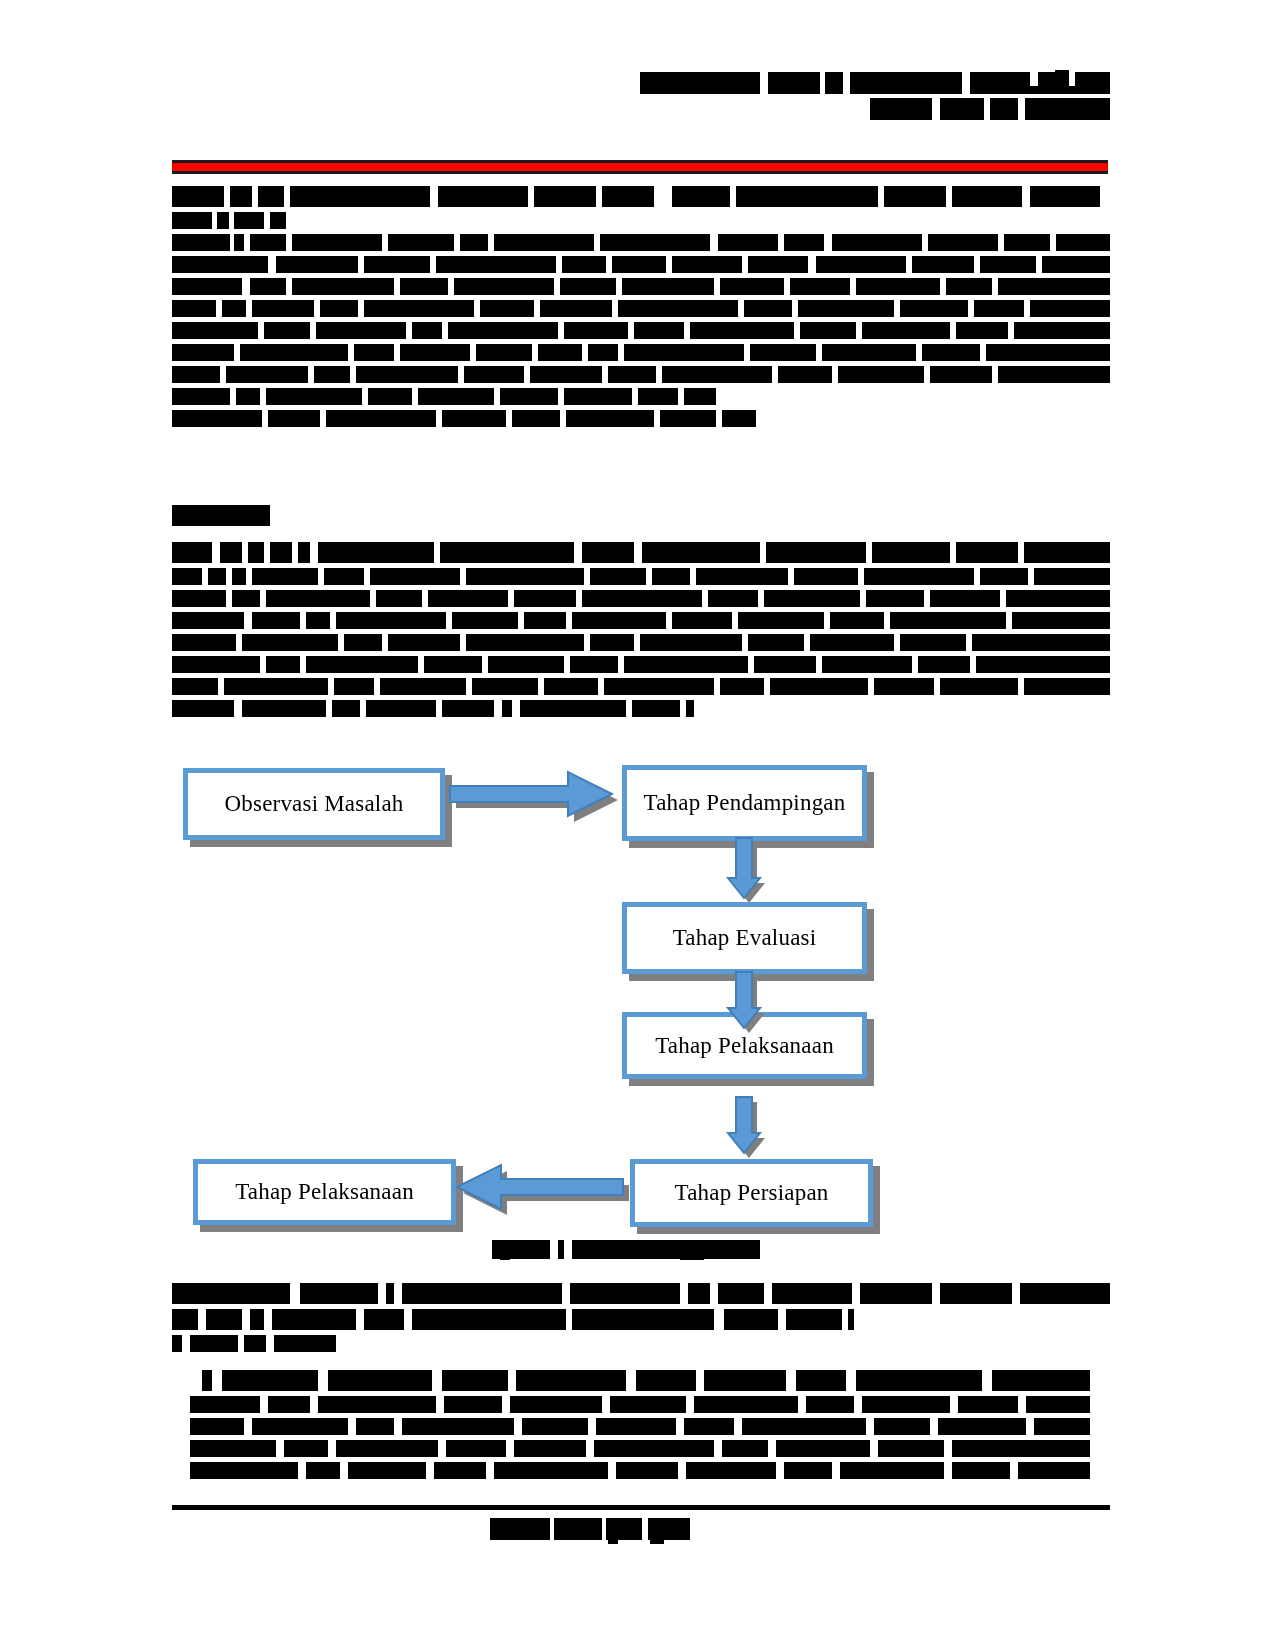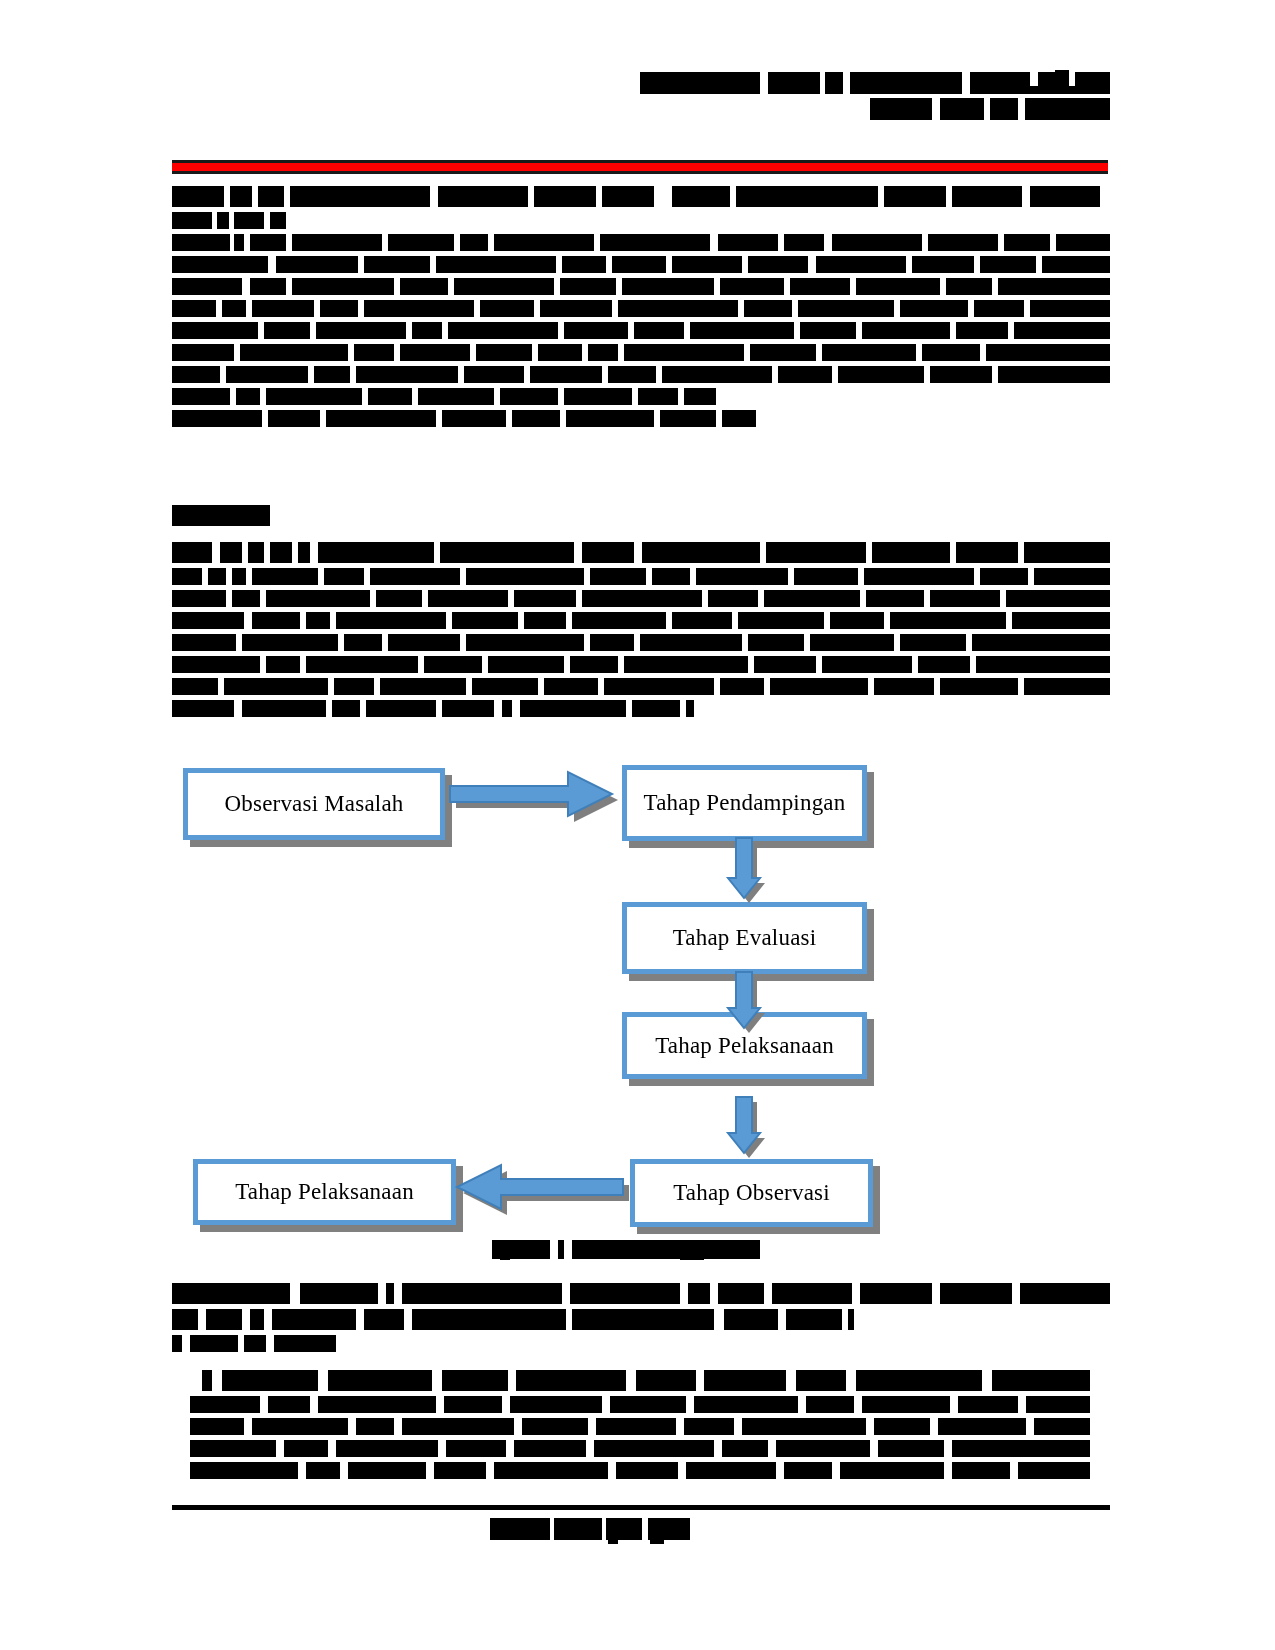--- a/index.html
+++ b/index.html
@@ -413,21 +413,21 @@
   <div id="flow-diagram">
 
     <div class="flow-node" id="node-observasi">Observasi Masalah</div>
 
     <div class="flow-node" id="node-perencanaan">Tahap Pendampingan</div>
 
     <div class="flow-node" id="node-persiapan">Tahap Evaluasi</div>
 
     <div class="flow-node" id="node-pelaksanaan">Tahap Pelaksanaan</div>
 
-    <div class="flow-node" id="node-evaluasi">Tahap Observasi</div>
+    <div class="flow-node" id="node-evaluasi">Tahap Persiapan</div>
 
     <div class="flow-node" id="node-pendampingan">Tahap Pelaksanaan</div>
 
     <div class="arrow" id="arrow-obs-to-perenc">
       <svg width="175" height="56" viewBox="0 0 175 56">
         <g transform="translate(6,6)">
           <path d="M0 14 L118 14 L118 0 L162 22 L118 44 L118 30 L0 30 Z" fill="#7f7f7f"></path>
         </g>
         <path d="M0 14 L118 14 L118 0 L162 22 L118 44 L118 30 L0 30 Z" fill="#5b9bd5" stroke="#3f7fba" stroke-width="2"></path>
       </svg>

